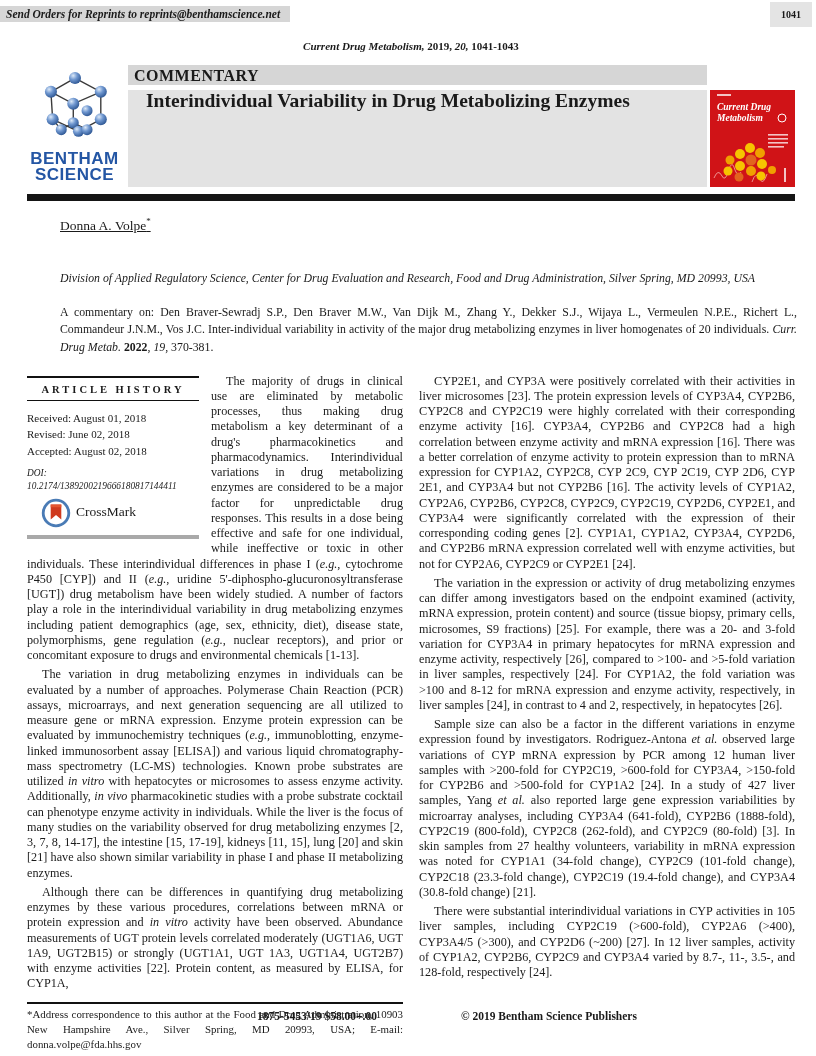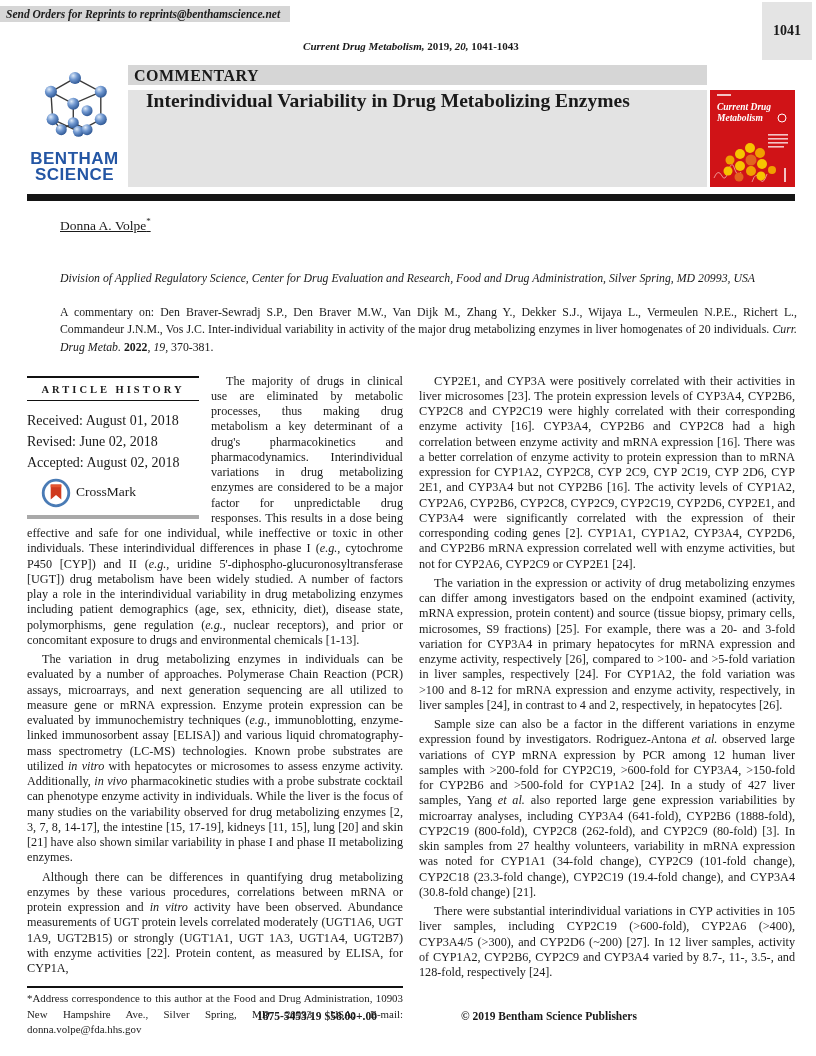--- a/index.html
+++ b/index.html
@@ -20,22 +20,22 @@
     display:inline-block;
     margin-left:-27px;
     background:#d6d6d6;
     font-style:italic; font-weight:bold;
     font-size:11.5px;
     padding:2px 10px 2px 6px;
   }
   .pagenum-box {
     position:absolute; top:-2px; right:-17px;
     background:#e4e4e4;
-    font-weight:bold; font-size:14px;
-    padding:21px 11px;
+    font-weight:bold; font-size:10px;
+    padding:7px 11px;
   }
   .journal-line {
     text-align:center;
     font-weight:bold; font-size:11px;
     margin-top:6px;
   }
   
   .masthead { display:flex; margin-top:13px; }
   .logo-col { flex:none; width:95px; text-align:center; }
   .logo-col svg { display:block; margin:4px auto 0; }
@@ -93,21 +93,21 @@
     float:left; width:172px;
     margin:2px 12px 3px 0;
     border-top:2px solid #111;
   }
   .ah-title {
     text-align:center; font-weight:bold;
     font-size:10.5px; letter-spacing:3px;
     padding:5px 0 4px;
     border-bottom:1.5px solid #111;
   }
-  .ah-dates { margin-top:9px; font-size:14px; line-height:1.5; }
+  .ah-dates { margin-top:9px; font-size:11px; line-height:1.5; }
   .ah-doi { margin-top:8px; font-size:9.4px; font-style:italic; line-height:1.35; word-break:break-all; }
   .crossmark { display:flex; align-items:center; gap:5px; margin-top:5px; padding-left:14px; }
   .crossmark-label { font-size:13.5px; }
   .ah-bottom-bar { height:4px; background:#a9a9a9; margin-top:7px; }
   
   .footnote-rule { border-top:2px solid #111; margin-top:10px; }
   .footnote { font-size:10.9px; line-height:1.4; text-align:justify; margin-top:3px; }
   
   .footer {
     position:absolute; left:27px; bottom:34px;
@@ -218,20 +218,24 @@
   <div class="columns">
 
     <div class="col">
       <div class="article-history">
         <div class="ah-title">ARTICLE HISTORY</div>
         <div class="ah-dates">
           <div>Received: August 01, 2018</div>
           <div>Revised: June 02, 2018</div>
           <div>Accepted: August 02, 2018</div>
         </div>
+        <div class="ah-doi">
+          <div>DOI:</div>
+          <div>10.2174/1389200219666180817144411</div>
+        </div>
         <div class="crossmark">
           <svg width="30" height="30" viewBox="0 0 34 34">
             <circle cx="17" cy="17" r="14.5" fill="#ffffff" stroke="#4a7bb5" stroke-width="3.2"></circle>
             <path d="M11 7.5 h12 v17 l-6 -5.2 -6 5.2 z" fill="#cf3a1e"></path>
             <path d="M11 7.5 h12 v3 h-12 z" fill="#e4552f"></path>
           </svg>
           <span class="crossmark-label">CrossMark</span>
         </div>
         <div class="ah-bottom-bar"></div>
       </div>

